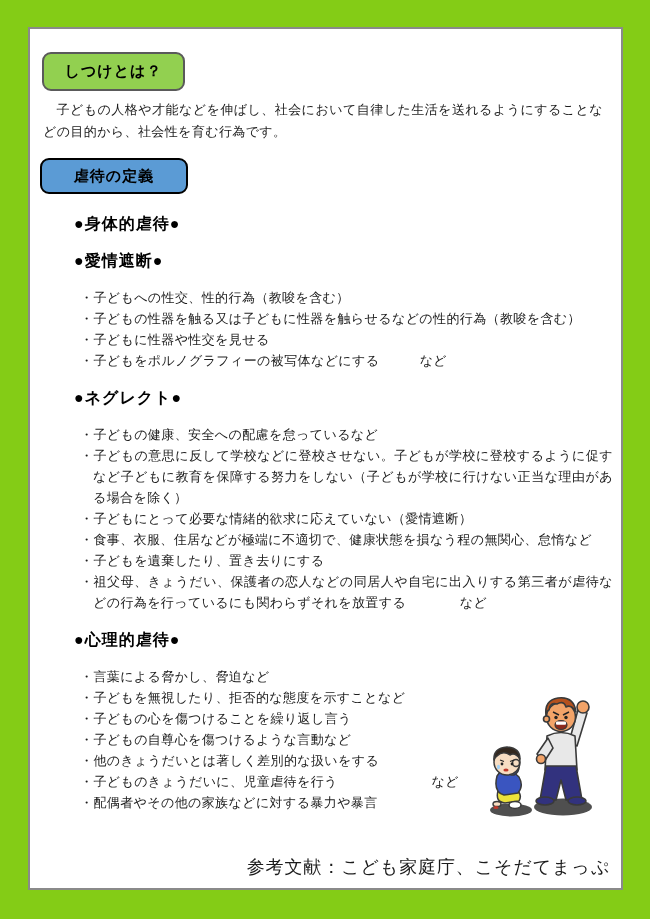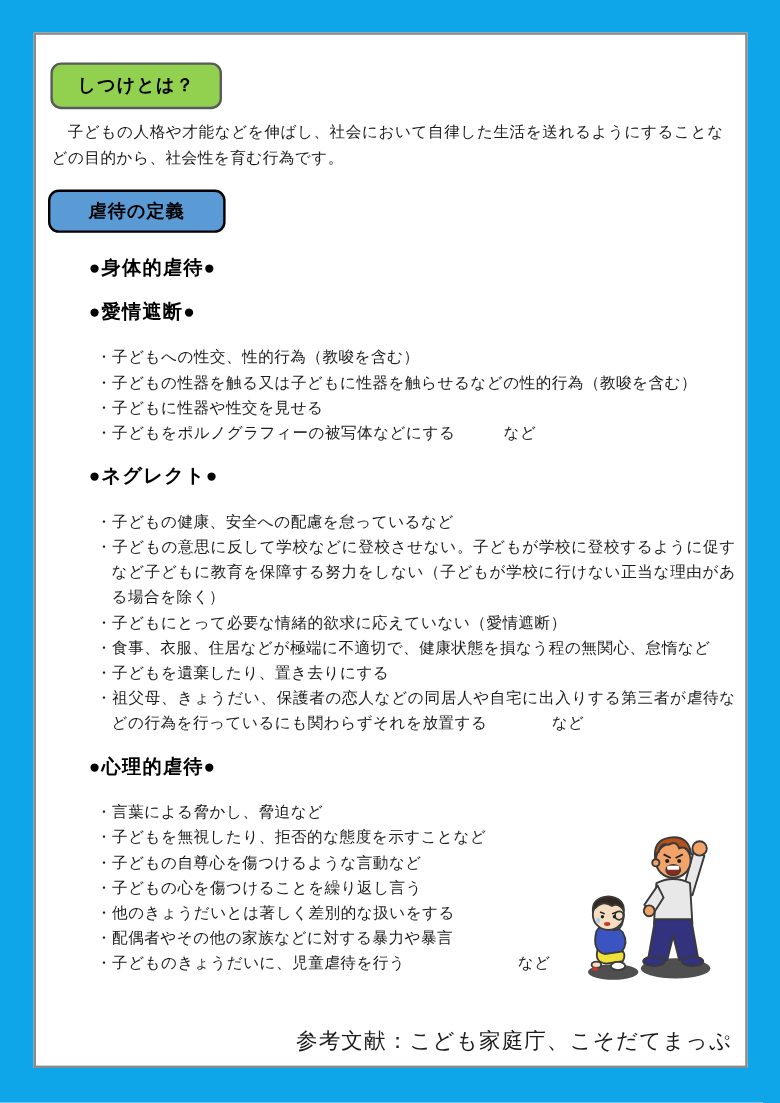--- a/index.html
+++ b/index.html
@@ -7,21 +7,21 @@
     padding: 0;
     background: #ffffff;
     width: 650px;
     height: 919px;
     overflow: hidden;
   }
   .canvas {
     position: relative;
     width: 650px;
     height: 919px;
-    background: #0ea5e9;
+    background: #84cc16;
     font-family: "Liberation Serif", serif;
     color: #1c1c1c;
     text-decoration: underline;
   }
   .page {
     position: absolute;
     left: 28px;
     top: 27px;
     width: 591px;
     height: 859px;
@@ -154,25 +154,25 @@
             <li>・食事、衣服、住居などが極端に不適切で、健康状態を損なう程の無関心、怠惰など</li>
             <li>・子どもを遺棄したり、置き去りにする</li>
             <li>・祖父母、きょうだい、保護者の恋人などの同居人や自宅に出入りする第三者が虐待などの行為を行っているにも関わらずそれを放置する　　　　など</li>
           </ul>
       </div>
       <div class="section">
         <h3>●心理的虐待●</h3>
         <ul>
             <li>・言葉による脅かし、脅迫など</li>
             <li>・子どもを無視したり、拒否的な態度を示すことなど</li>
+            <li>・子どもの心を傷つけることを繰り返し言う</li>
             <li>・子どもの自尊心を傷つけるような言動など</li>
-            <li>・子どもの心を傷つけることを繰り返し言う</li>
             <li>・他のきょうだいとは著しく差別的な扱いをする</li>
+            <li>・子どものきょうだいに、児童虐待を行う　　　　　　　など</li>
             <li>・配偶者やその他の家族などに対する暴力や暴言</li>
-            <li>・子どものきょうだいに、児童虐待を行う　　　　　　　など</li>
           </ul>
       </div>
     </div>
 
     <div class="illustration">
       <svg viewBox="0 0 120 128" width="120" height="128">
 
         <ellipse cx="79" cy="117" rx="29" ry="8.5" fill="#4f4f4f"></ellipse>
         <ellipse cx="27" cy="120" rx="21" ry="6.5" fill="#4f4f4f"></ellipse>
 

